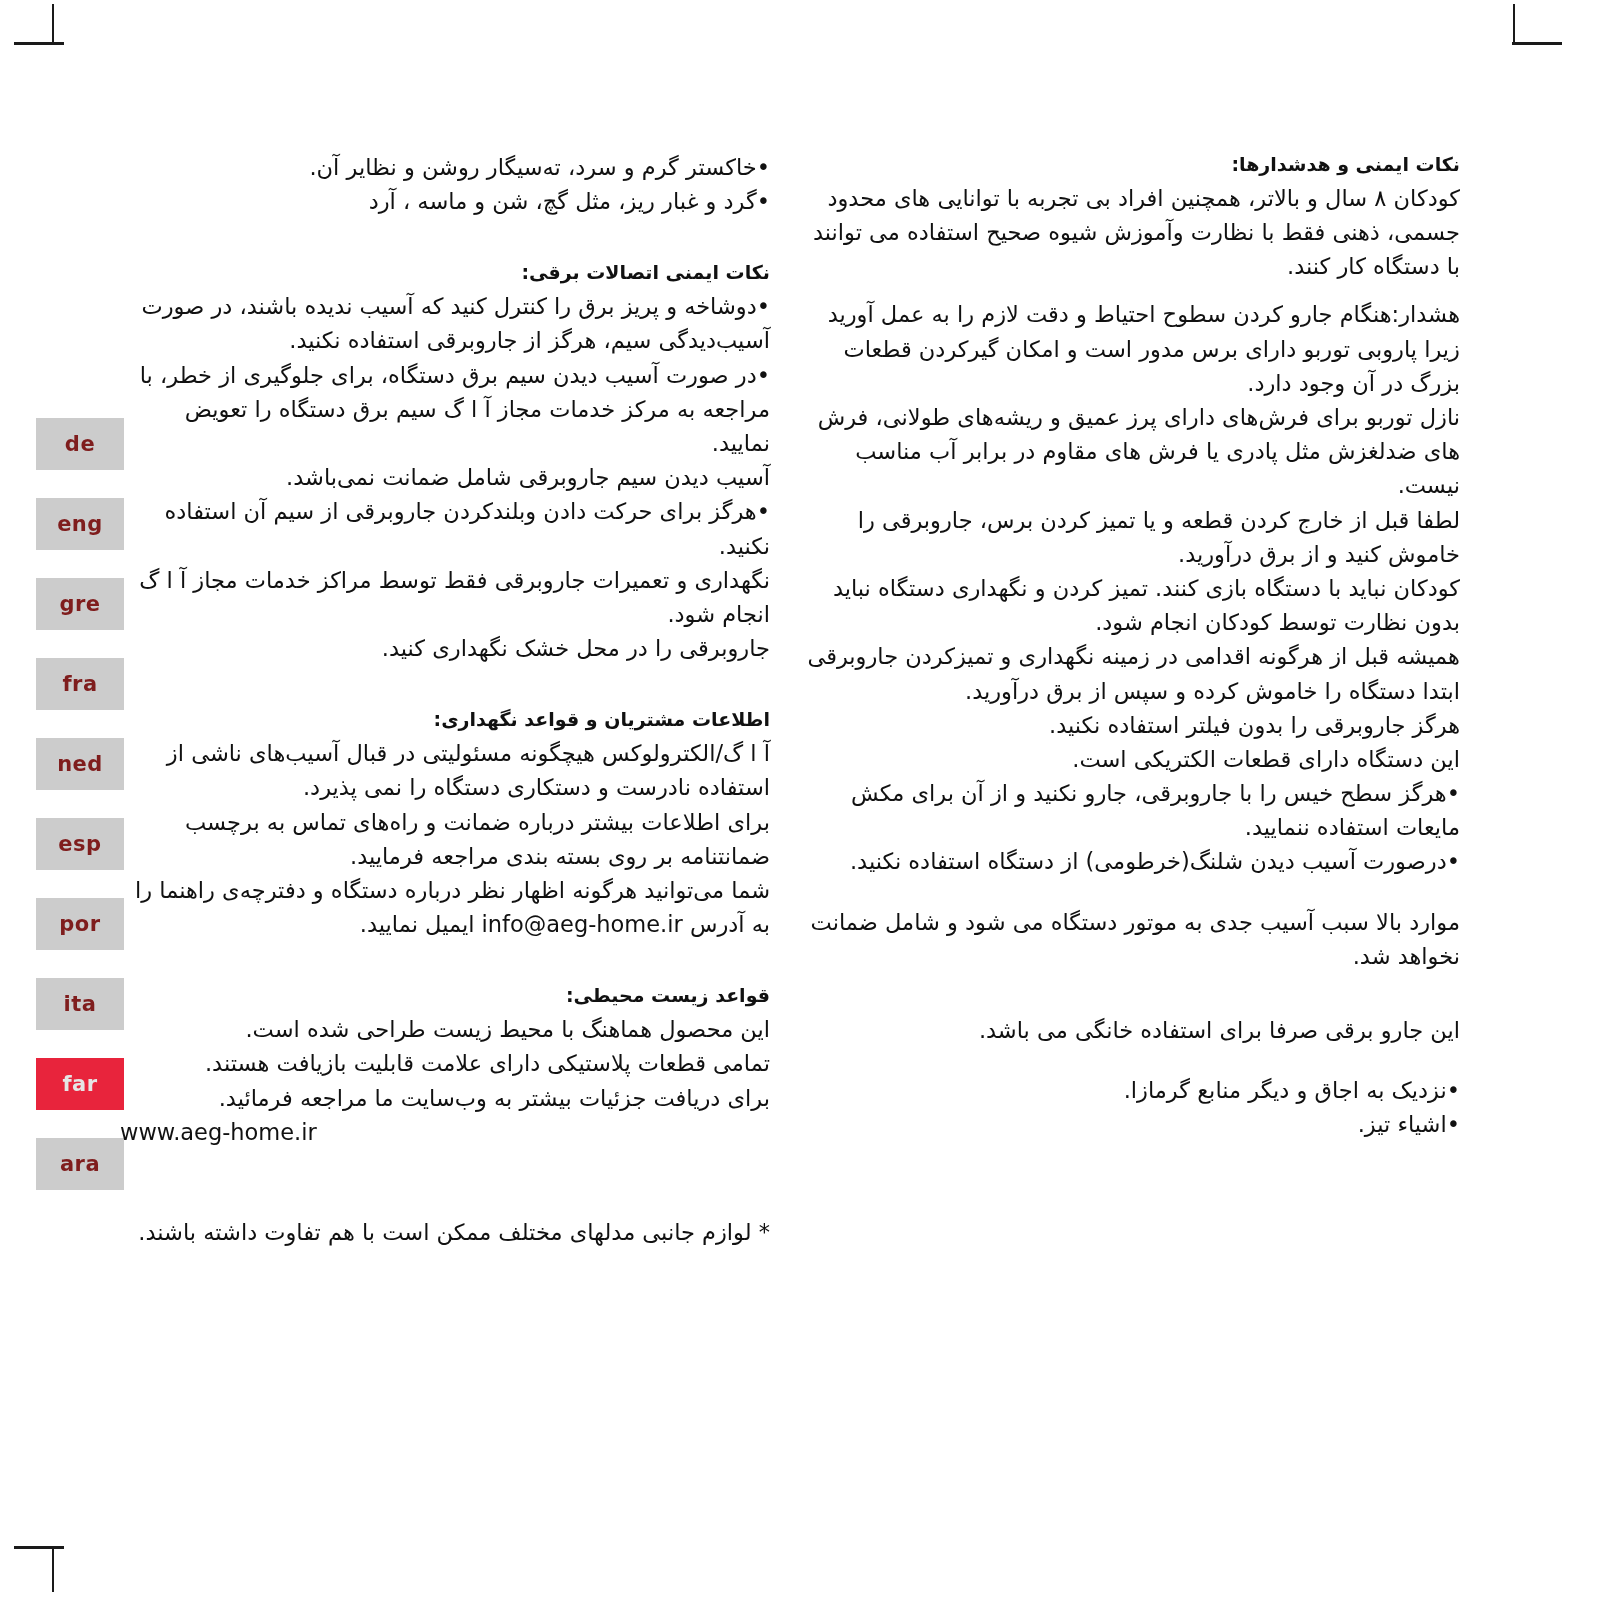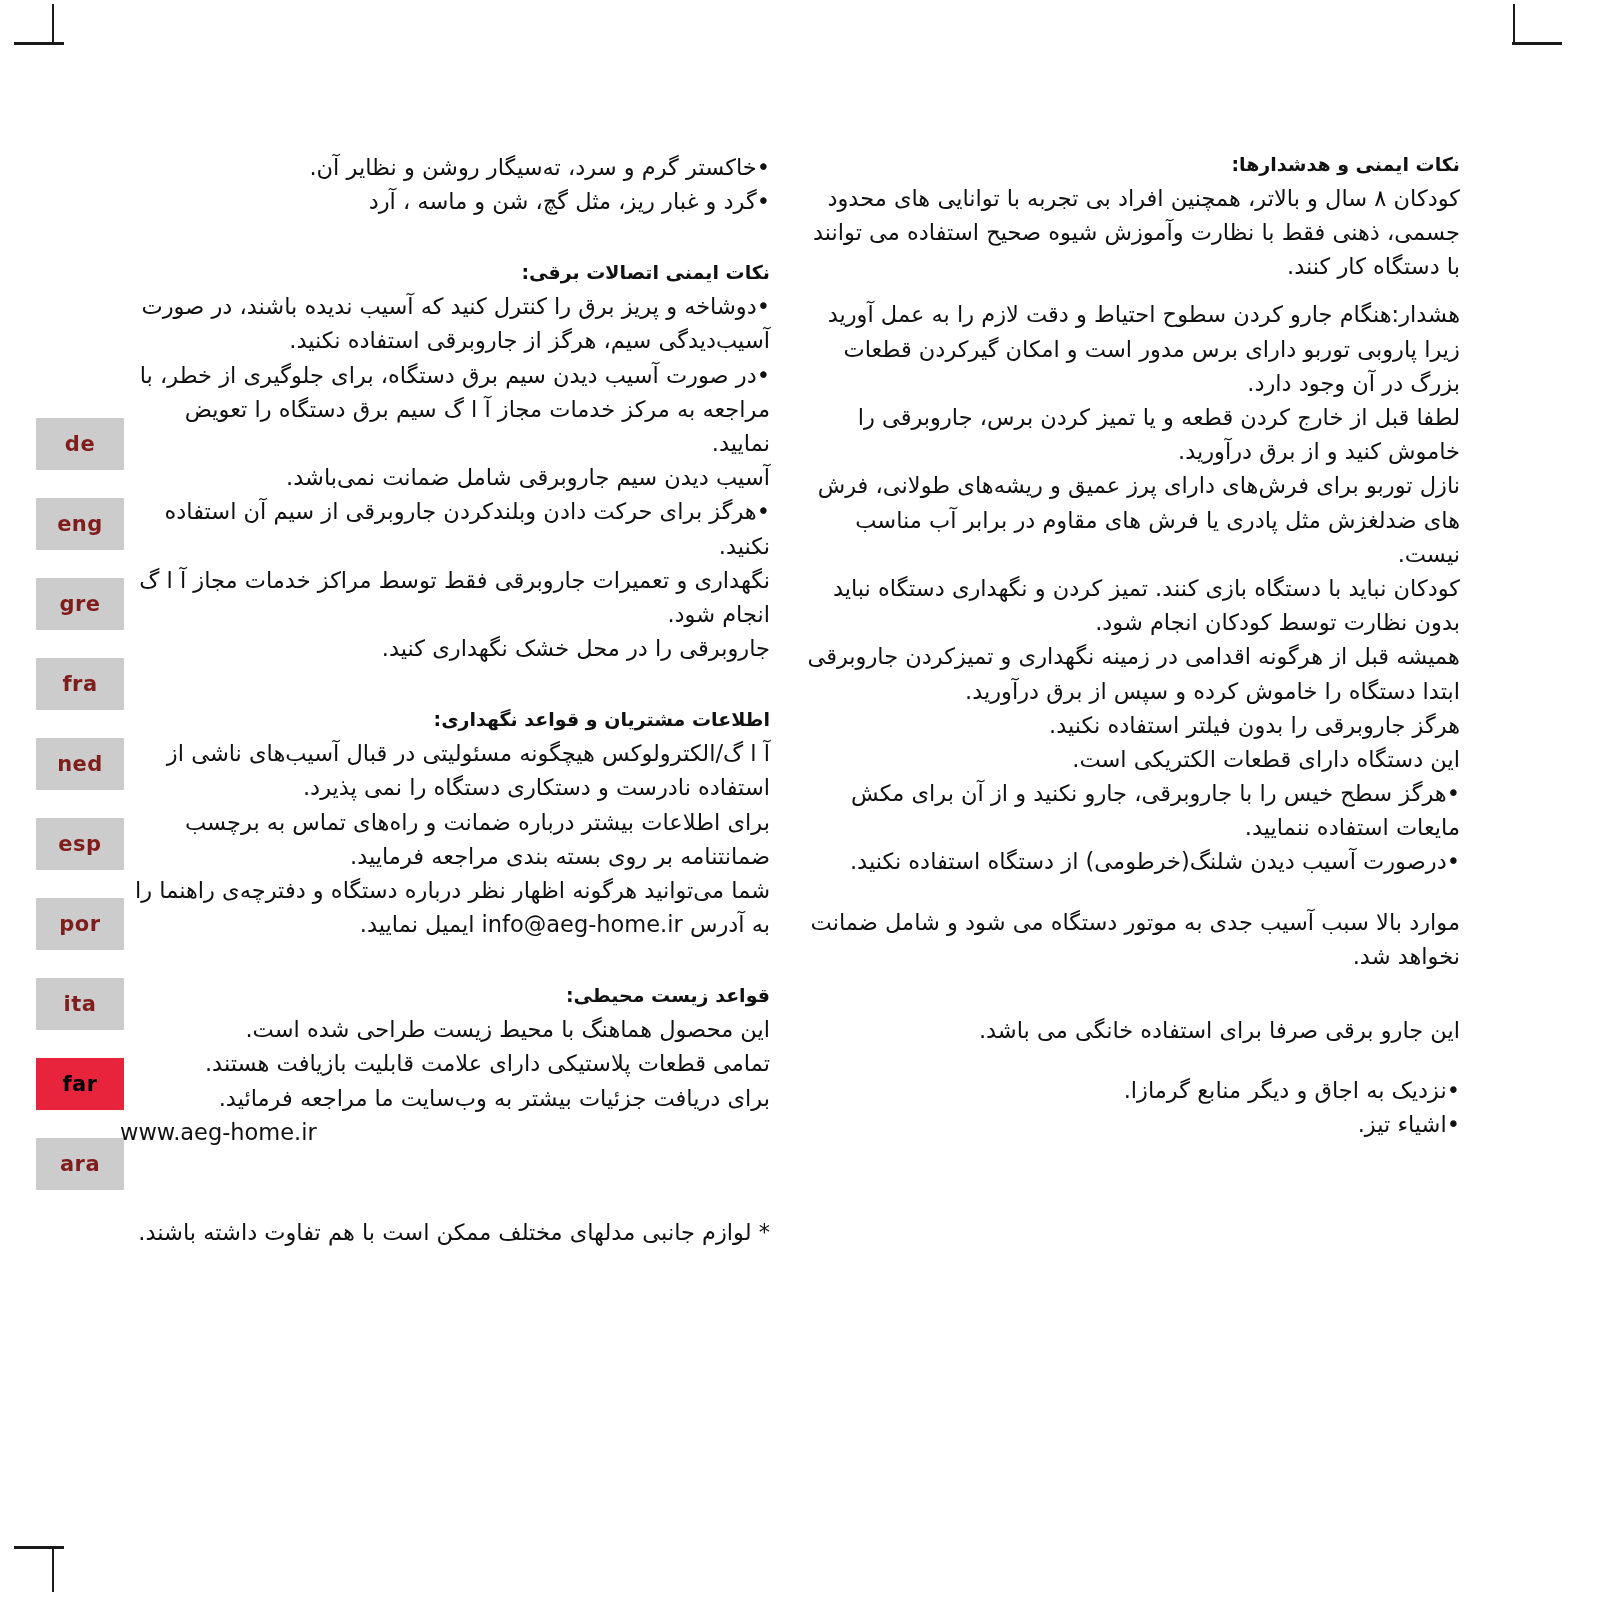--- a/index.html
+++ b/index.html
@@ -44,21 +44,21 @@
     font-size: 21px;
     font-weight: bold;
     display: flex;
     align-items: center;
     justify-content: center;
     letter-spacing: 0.5px;
     direction: ltr;
   }
   .lang-tab.active {
     background: #e8243c;
-    color: #000000;
+    color: #e5e5e5;
   }
 
   
   .col {
     position: absolute;
     top: 150px;
     font-size: 22.5px;
     line-height: 1.52;
     text-align: right;
     direction: rtl;
@@ -122,22 +122,22 @@
   <div class="lang-tab">
       <span>ara</span>
     </div>
 </div>
 
 <div class="col col-right">
   <p class="h">نکات ایمنی و هدشدارها:</p>
   <p>کودکان ۸ سال و بالاتر، همچنین افراد بی تجربه با توانایی های محدود جسمی، ذهنی فقط با نظارت وآموزش شیوه صحیح استفاده می توانند با دستگاه کار کنند.</p>
   <div class="gap-sm"></div>
   <p>هشدار:هنگام جارو کردن سطوح احتیاط و دقت لازم را به عمل آورید زیرا پاروبی توربو دارای برس مدور است و امکان گیرکردن قطعات بزرگ در آن وجود دارد.</p>
+  <p>نازل توربو برای فرش‌های دارای پرز عمیق و ریشه‌های طولانی، فرش های ضدلغزش مثل پادری یا فرش های مقاوم در برابر آب مناسب نیست.</p>
   <p>لطفا قبل از خارج کردن قطعه و یا تمیز کردن برس، جاروبرقی را خاموش کنید و از برق درآورید.</p>
-  <p>نازل توربو برای فرش‌های دارای پرز عمیق و ریشه‌های طولانی، فرش های ضدلغزش مثل پادری یا فرش های مقاوم در برابر آب مناسب نیست.</p>
   <p>کودکان نباید با دستگاه بازی کنند. تمیز کردن و نگهداری دستگاه نباید بدون نظارت توسط کودکان انجام شود.</p>
   <p>همیشه قبل از هرگونه اقدامی در زمینه نگهداری و تمیزکردن جاروبرقی ابتدا دستگاه را خاموش کرده و سپس از برق درآورید.</p>
   <p>هرگز جاروبرقی را بدون فیلتر استفاده نکنید.</p>
   <p>این دستگاه دارای قطعات الکتریکی است.</p>
   <p>•هرگز سطح خیس را با جاروبرقی، جارو نکنید و از آن برای مکش مایعات استفاده ننمایید.</p>
   <p>•درصورت آسیب دیدن شلنگ(خرطومی) از دستگاه استفاده نکنید.</p>
   <div class="gap"></div>
   <p>موارد بالا سبب آسیب جدی به موتور دستگاه می شود و شامل ضمانت نخواهد شد.</p>
   <div class="gap-lg"></div>
   <p>این جارو برقی صرفا برای استفاده خانگی می باشد.</p>

